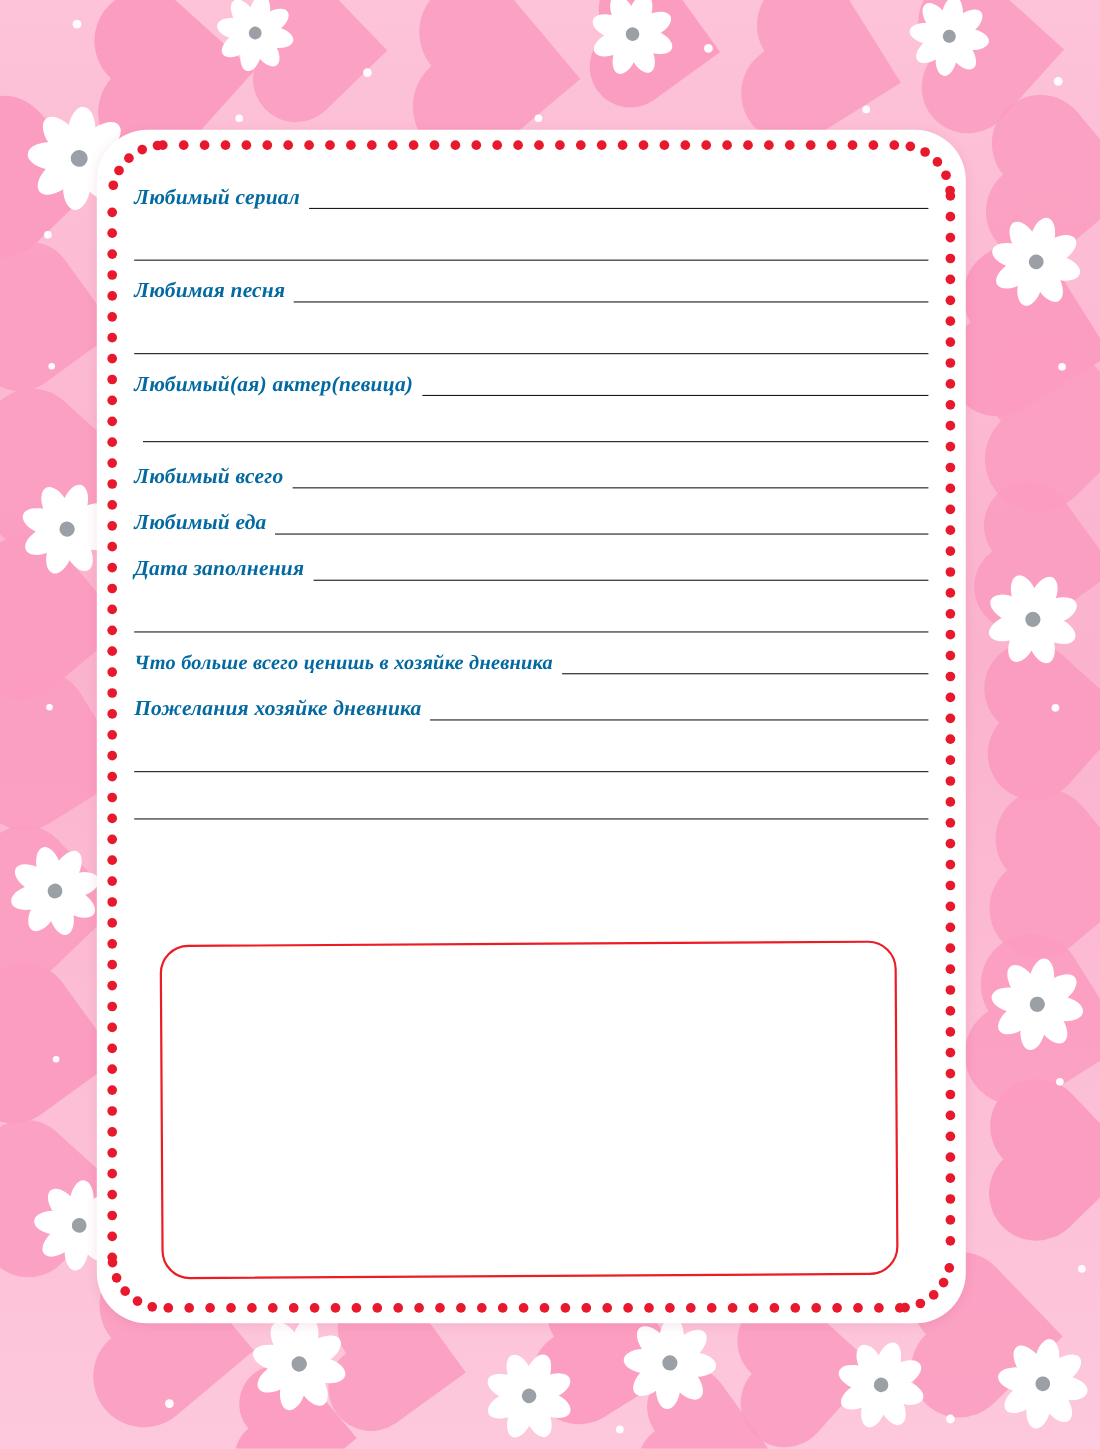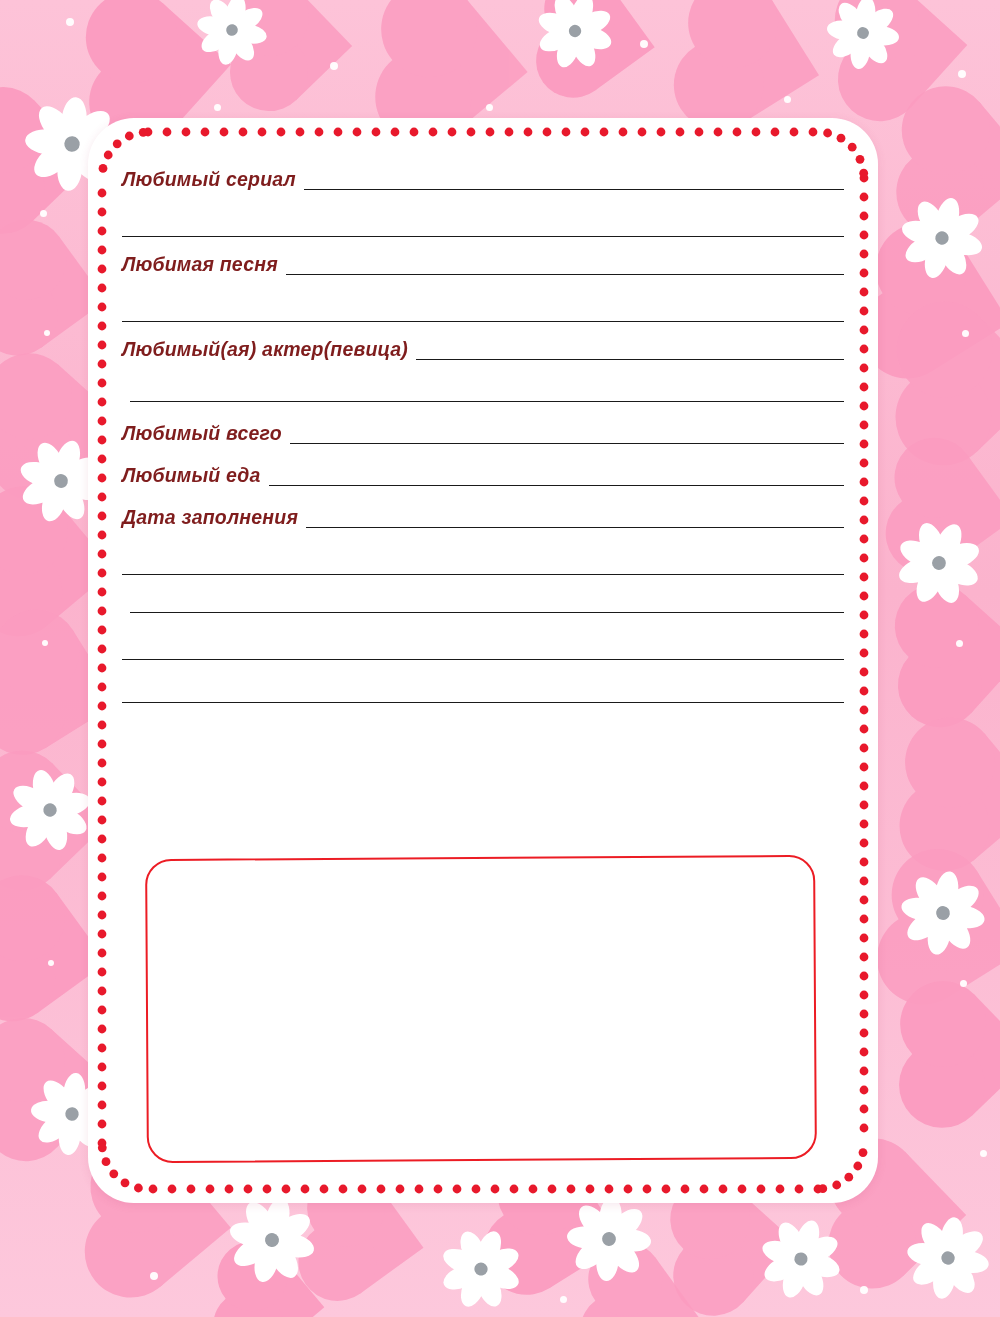--- a/index.html
+++ b/index.html
@@ -75,25 +75,25 @@
   }
 
   
   .field {
     position: relative;
     height: 42px;
     display: flex;
     align-items: flex-end;
   }
   .field .label {
-    font-family: Liberation Sans, sans-serif;
+    font-family: Liberation Serif, serif;
     font-style: italic;
     font-weight: 700;
     font-size: 19.5px;
-    color: #7f1d1d;
+    color: #0369a1;
     white-space: nowrap;
     line-height: 1;
     padding-bottom: 5px;
     letter-spacing: .2px;
   }
   .field .rule {
     flex: 1 1 auto;
     border-bottom: 1.6px solid #1a1a1a;
     margin-left: 8px;
     margin-bottom: 4px;
@@ -563,21 +563,26 @@
         </div>
         <div class="field">
           <span class="label">Любимый еда</span>
           <span class="rule"></span>
         </div>
         <div class="field">
           <span class="label">Дата заполнения</span>
           <span class="rule"></span>
         </div>
         <div class="blankline"></div>
-        <div class="field">
+        <div class="field long">
+          <span class="label">Что больше всего ценишь в хозяйке дневника</span>
+          <span class="rule"></span>
+        </div>
+        <div class="field">
+          <span class="label">Пожелания хозяйке дневника</span>
           <span class="rule"></span>
         </div>
         <div class="blankline"></div>
         <div class="blankline"></div>
       </div>
 
     <div id="notebox"></div>
   </div>
 </div>
 

